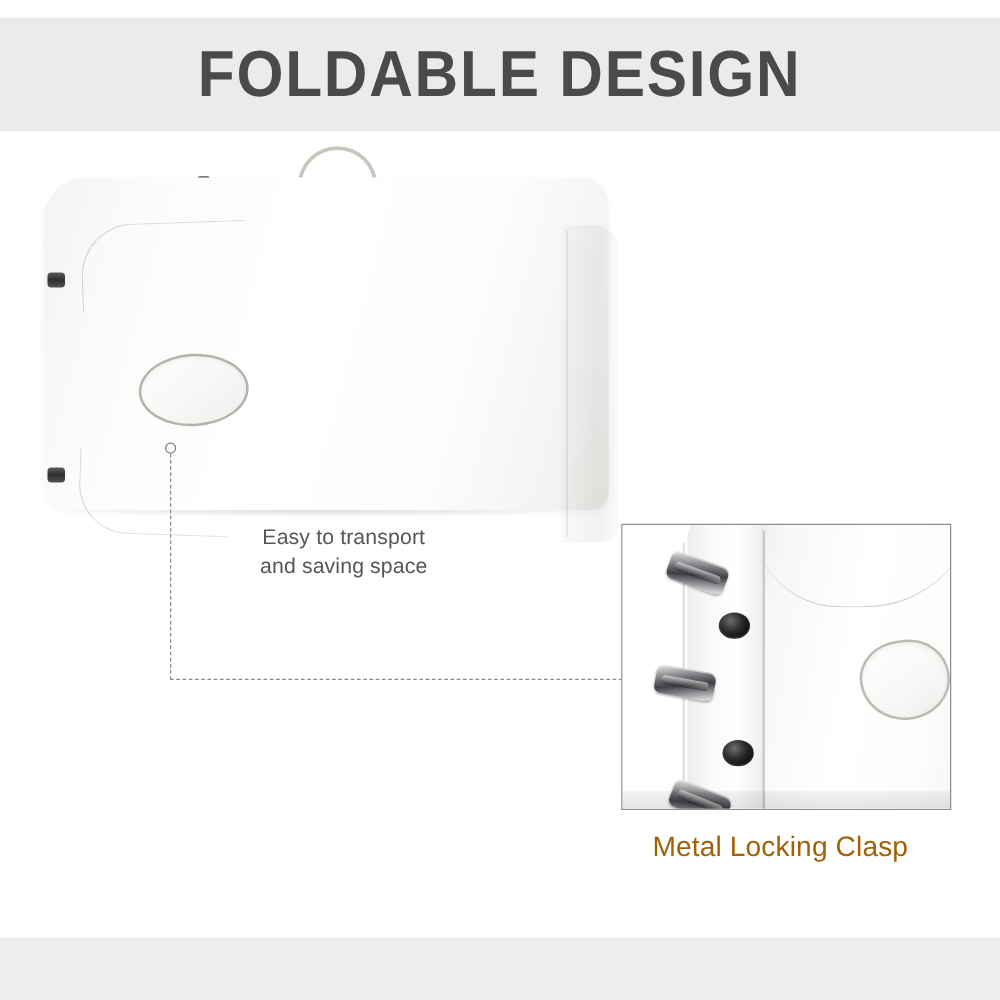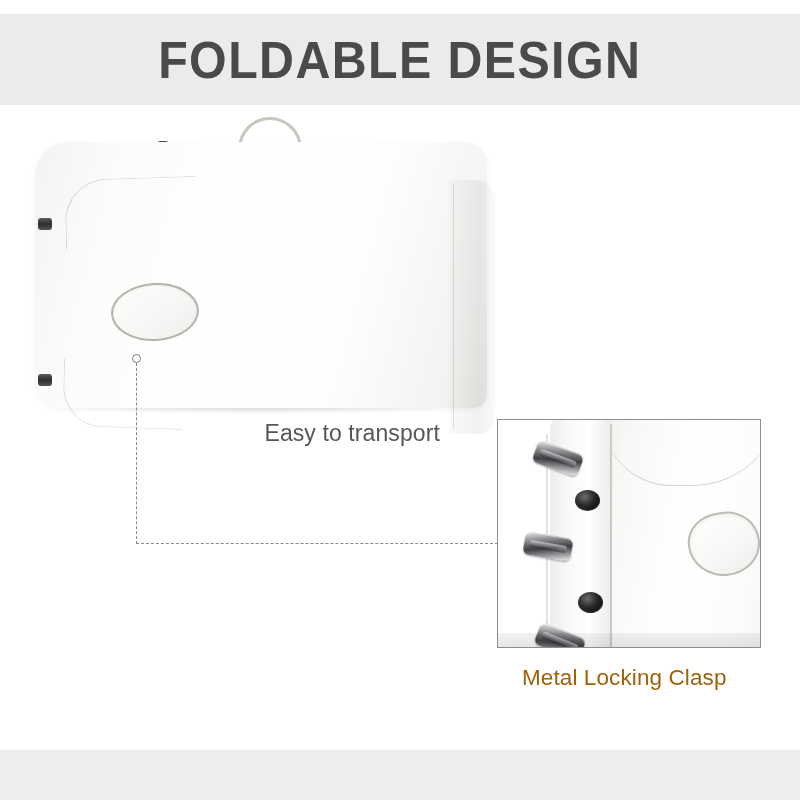--- a/index.html
+++ b/index.html
@@ -127,22 +127,22 @@
     border-left:1.5px dashed #8a8a8a;
   }
   .callout-hline{
     position:absolute; left:136px; top:543px; width:362px; height:0;
     border-top:1.5px dashed #8a8a8a;
   }
 
   
   .callout-text{
     position:absolute; left:110px; top:418px; width:330px;
-    text-align:right;
-    font-size:23px;
+    text-align:center;
+    font-size:17px;
     line-height:1.38;
     color:#565656;
     font-weight:300;
     letter-spacing:0.1px;
   }
 
   
   .inset-frame{
     position:absolute; left:497px; top:419px; width:264px; height:229px;
     border:1.5px solid #8e8e8e;
@@ -253,20 +253,21 @@
     <div class="case-clasp c2"></div>
   </div>
 </div>
 
 <div class="callout-dot"></div>
 <div class="callout-vline"></div>
 <div class="callout-hline"></div>
 
 <div class="callout-text">
   <div>Easy to transport</div>
+  <div>and saving space</div>
 </div>
 
 <div class="inset-frame">
   <div class="inset-photo">
     <div class="inset-pad"></div>
     <div class="inset-seam-top"></div>
     <div class="inset-oval"></div>
 
     <div class="inset-wall"></div>
     <div class="inset-wall-edge"></div>

